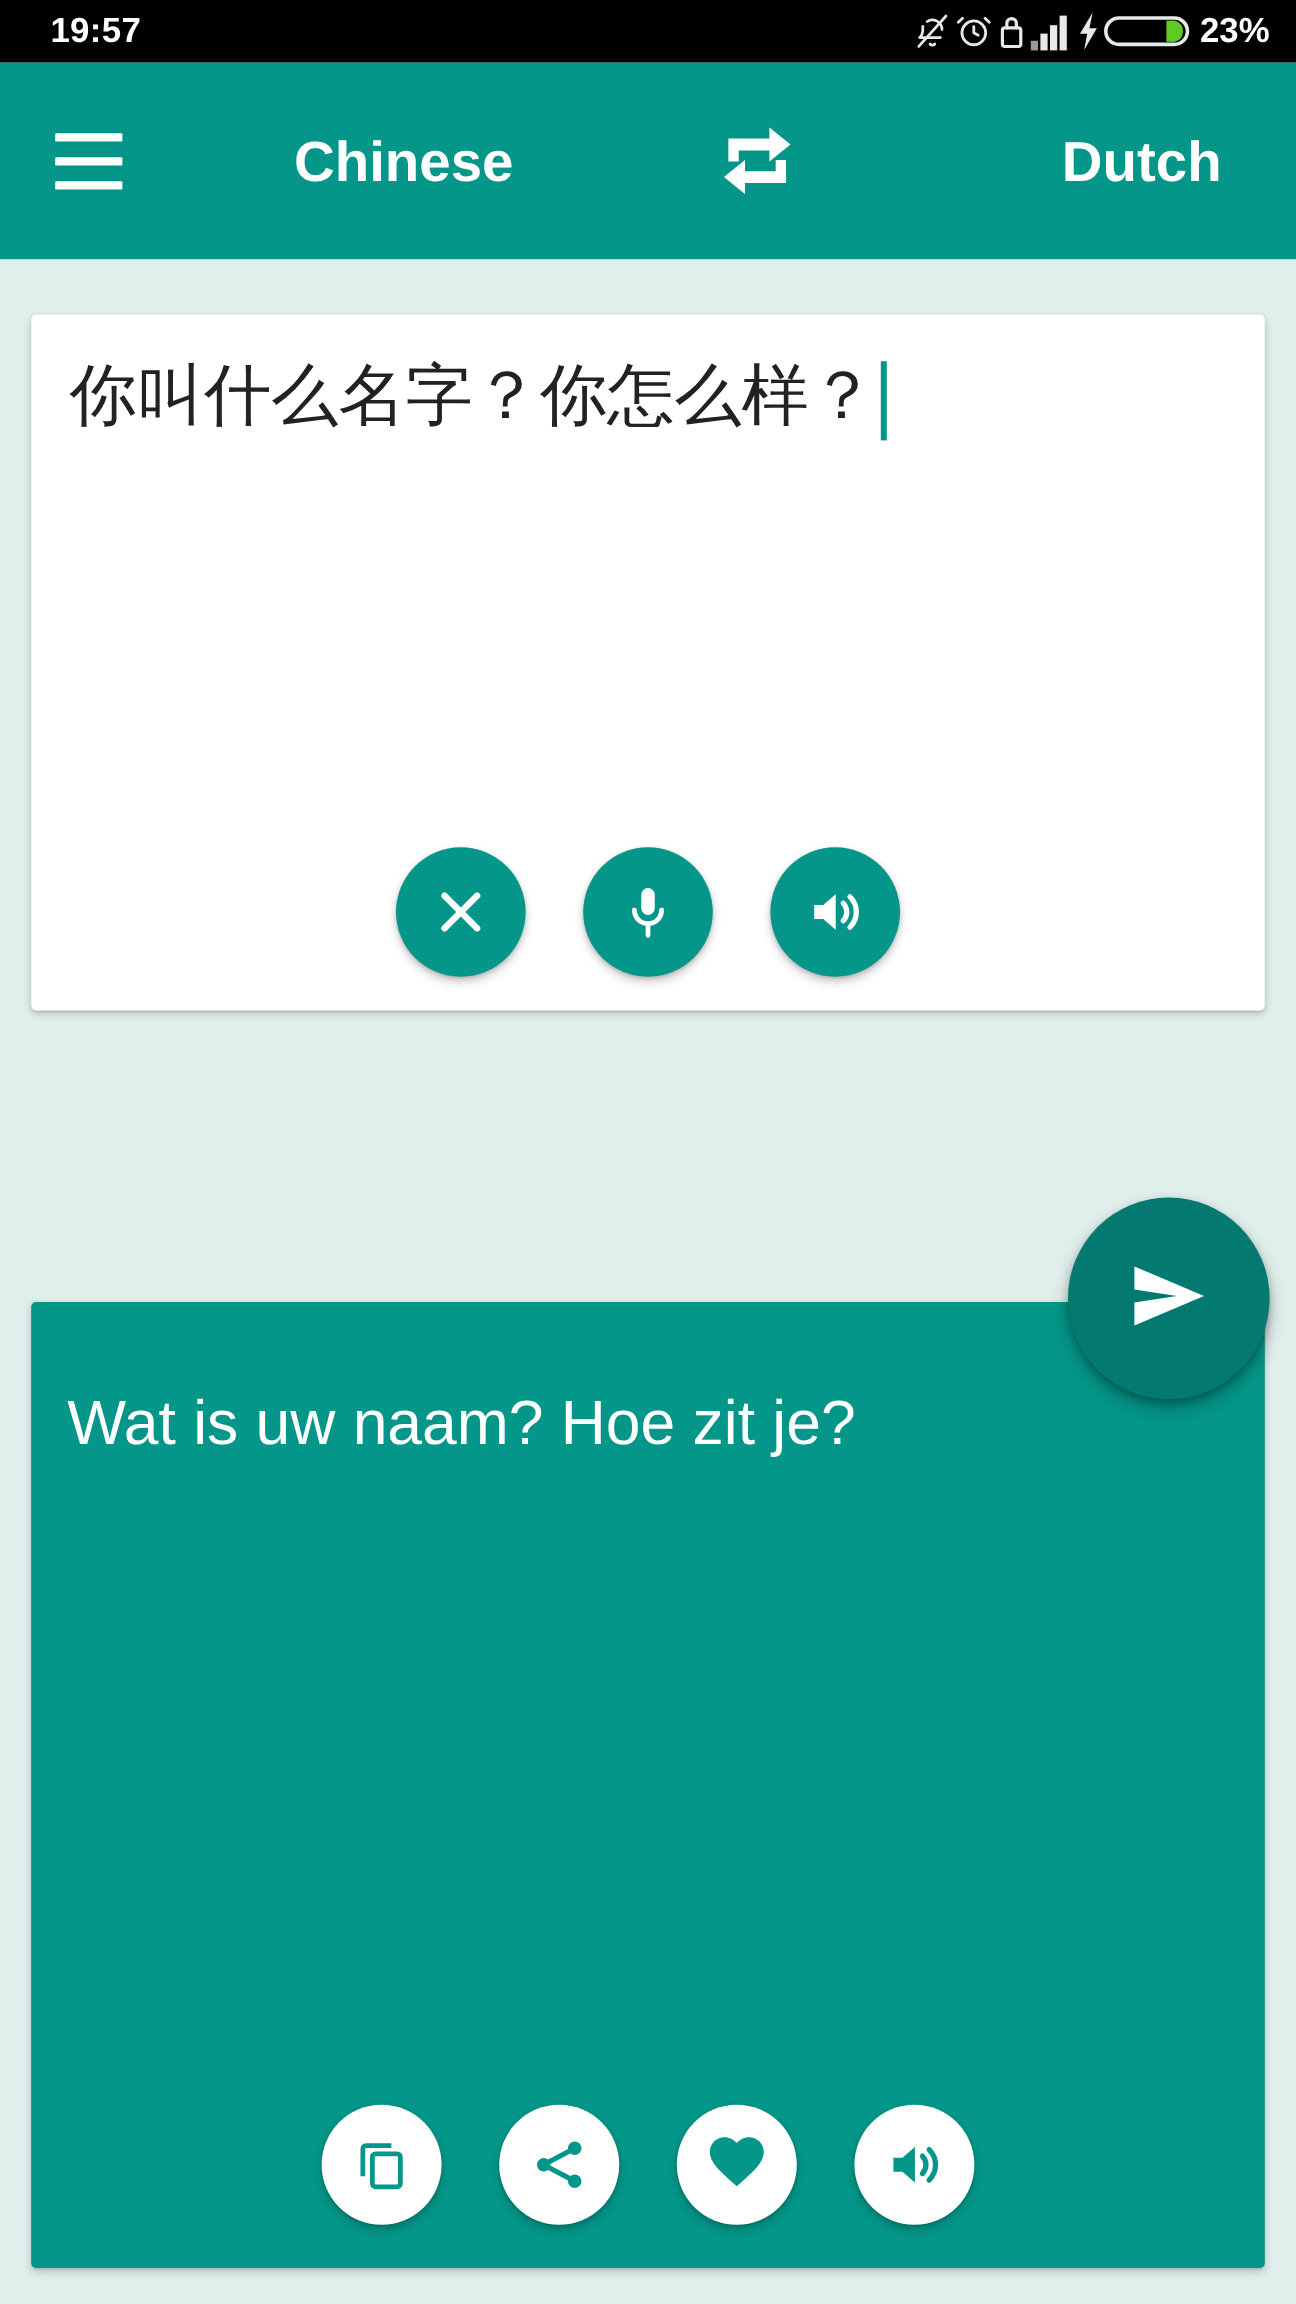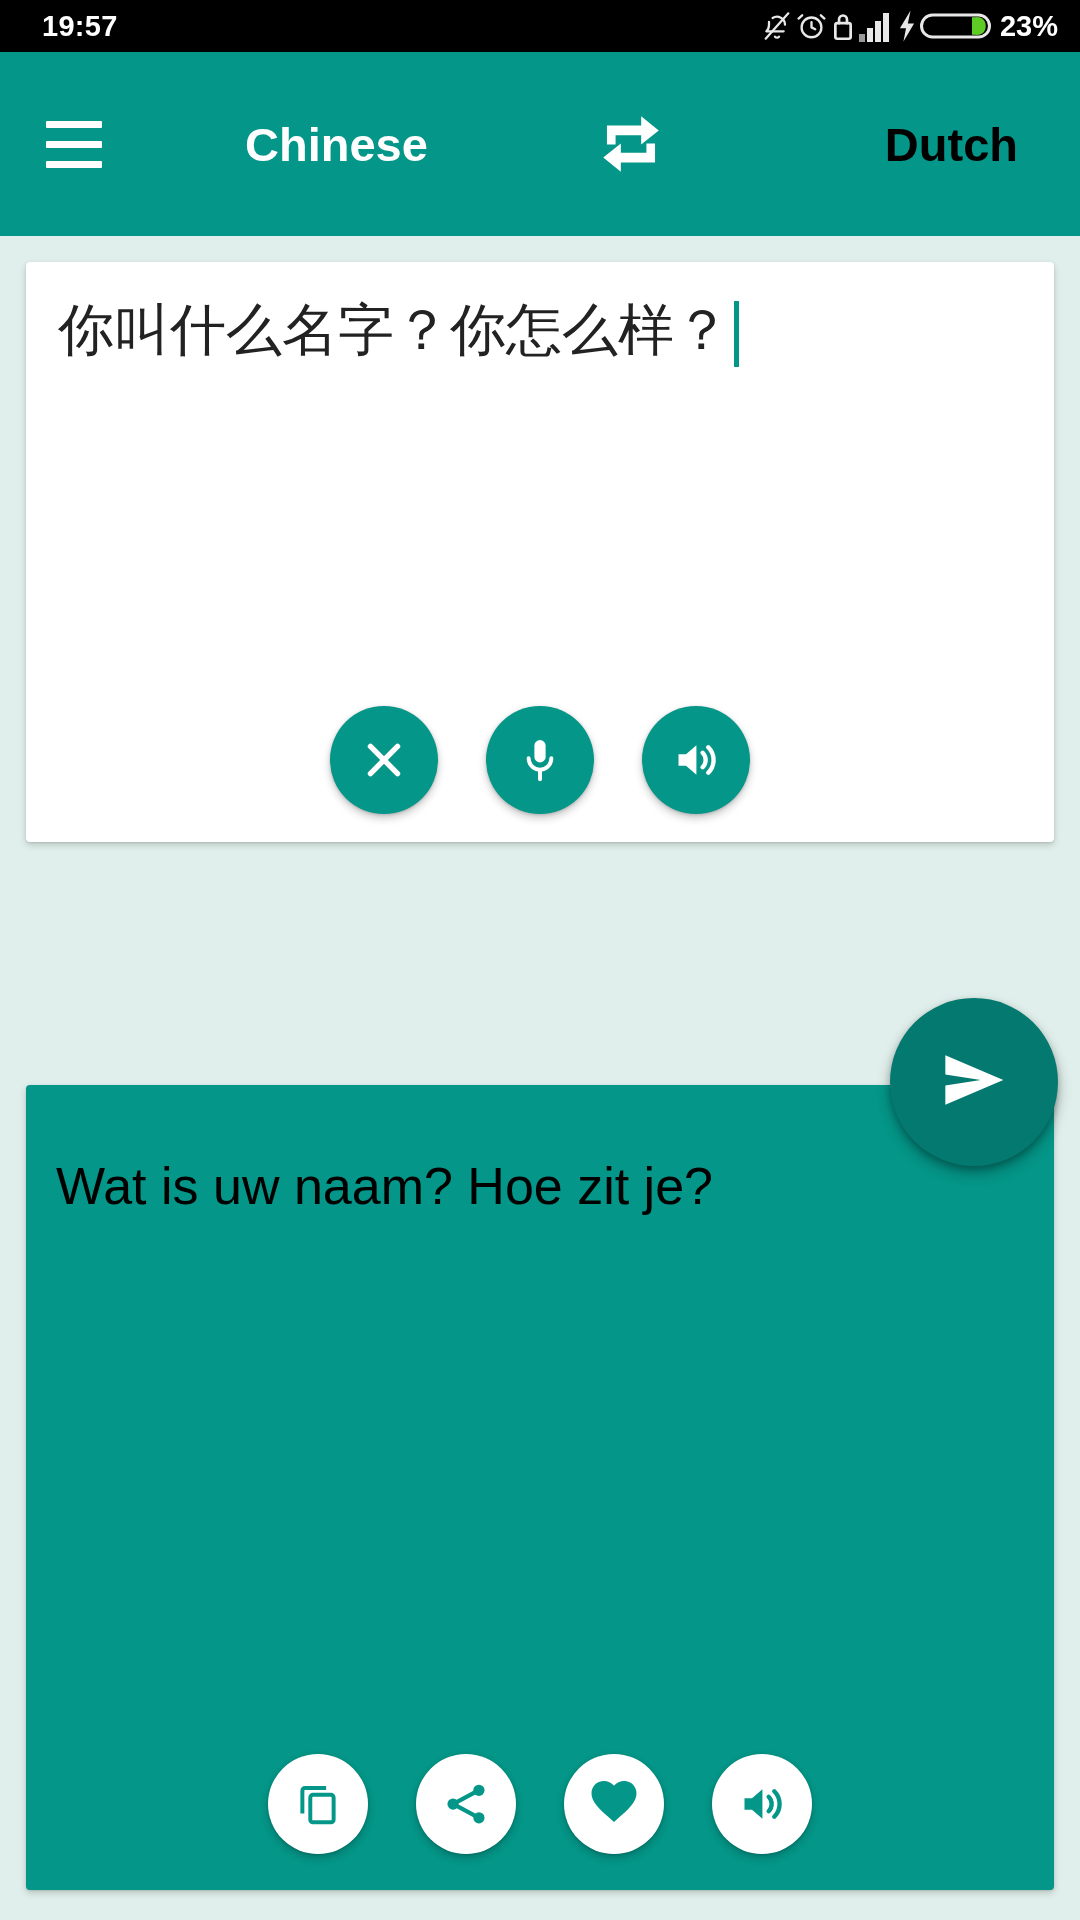--- a/index.html
+++ b/index.html
@@ -42,21 +42,21 @@
   .battery-pct {
     color: #ffffff;
     font-size: 29px;
     font-weight: bold;
     margin-left: 4px;
     line-height: 1;
   }
 
   
   .app-bar {
-    height: 184px;
+    height: 164px;
     background: #049688;
     display: flex;
     align-items: center;
     position: relative;
     z-index: 40;
   }
   .menu-btn {
     width: 96px;
     height: 96px;
     margin-left: 26px;
@@ -91,21 +91,21 @@
     top: 50%;
     transform: translateY(-50%);
     width: 86px;
     height: 86px;
     display: flex;
     align-items: center;
     justify-content: center;
     cursor: pointer;
   }
   .lang-target {
-    color: #000000;
+    color: #ffffff;
     font-size: 47px;
     font-weight: bold;
     position: absolute;
     right: 62px;
     top: 50%;
     transform: translateY(-50%);
     cursor: pointer;
     white-space: nowrap;
   }
 
@@ -210,21 +210,21 @@
     background: #049688;
     border-radius: 4px;
     box-shadow: 0 3px 7px rgba(0,0,0,0.17), 0 1px 2px rgba(0,0,0,0.10);
     z-index: 10;
   }
   .target-text {
     position: absolute;
     left: 30px;
     top: 68px;
     right: 30px;
-    color: #000000;
+    color: #ffffff;
     font-size: 52px;
     line-height: 1.3;
     word-break: break-word;
   }
   .target-actions {
     position: absolute;
     bottom: 36px;
     left: 0;
     right: 0;
     display: flex;

